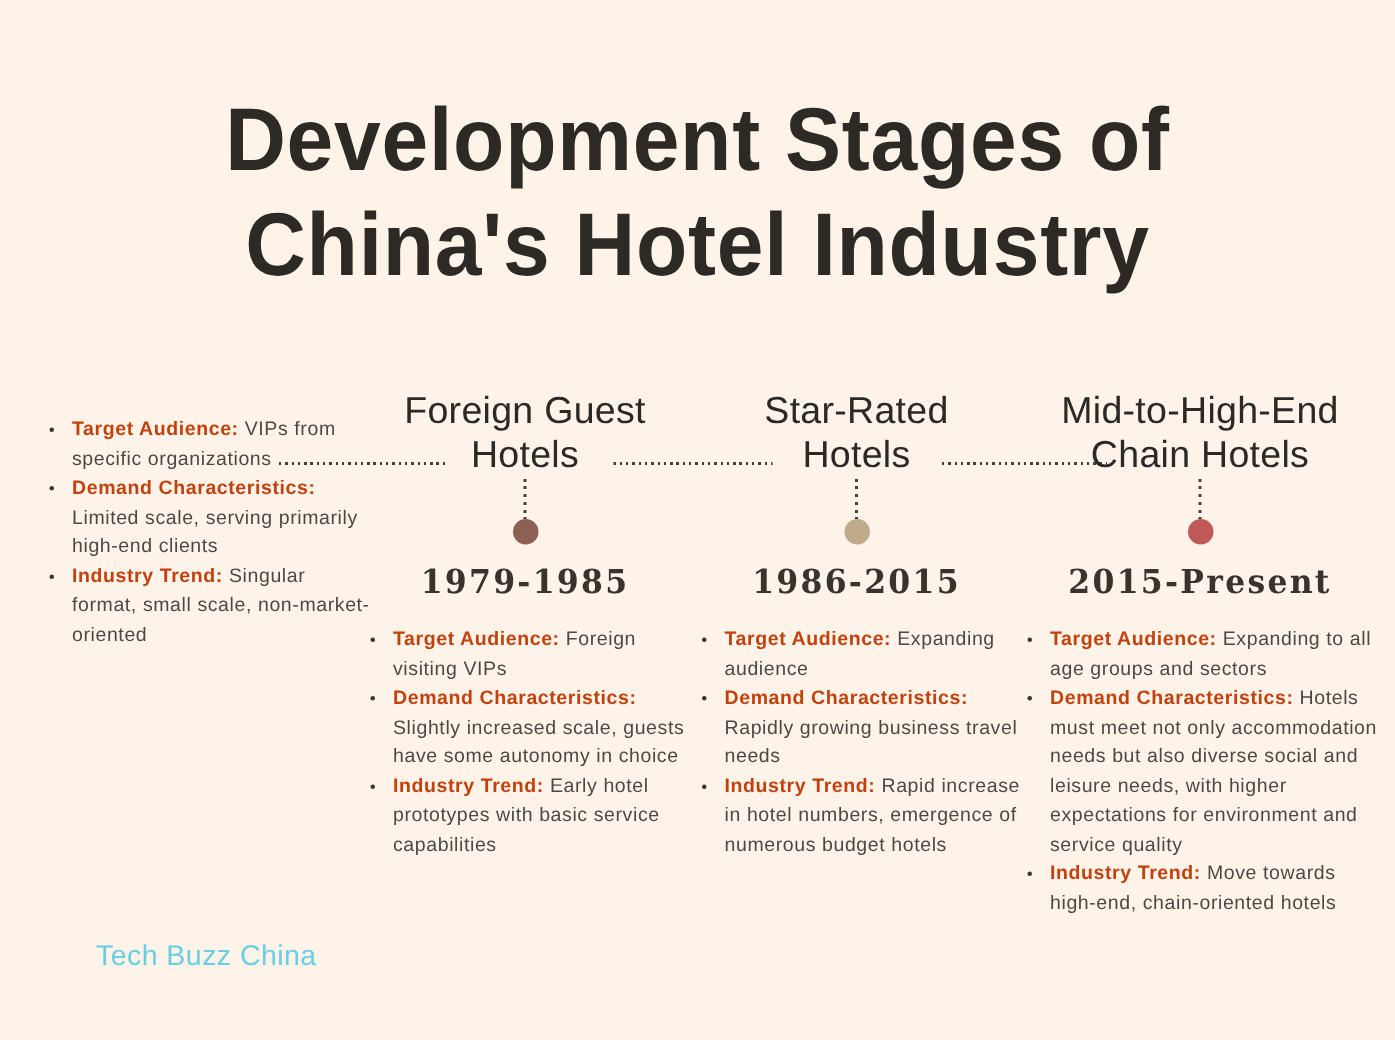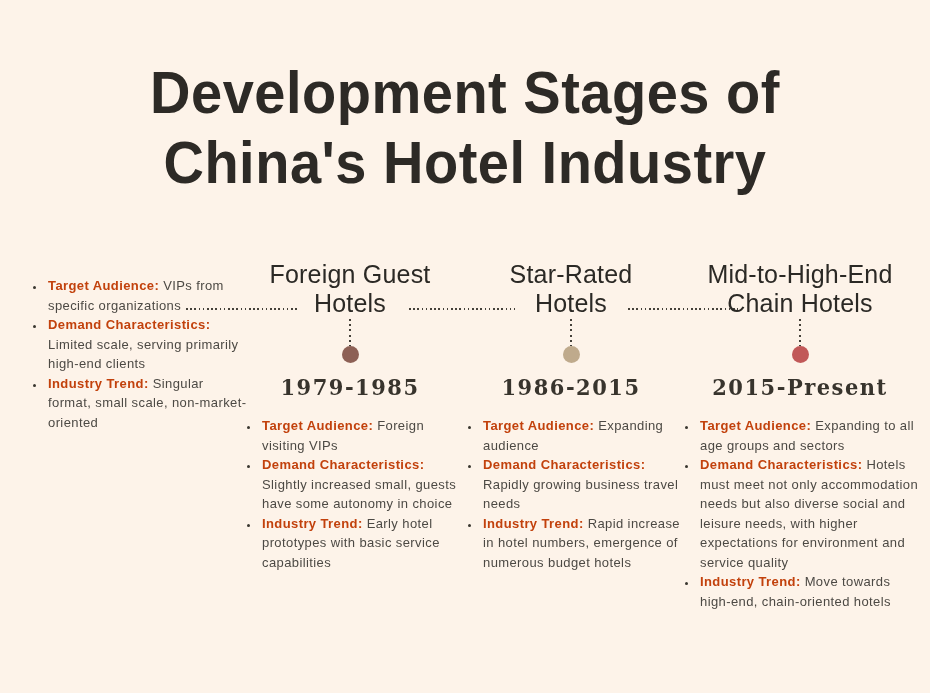--- a/index.html
+++ b/index.html
@@ -123,21 +123,21 @@
       <div class="label">
         <span>Foreign Guest</span>
         <span>Hotels</span>
       </div>
       <div class="vline"></div>
       <div class="dot" style="background-color: rgb(141, 96, 85);"></div>
       <div class="period">1979-1985</div>
     </div>
     <ul class="bullets">
       <li><span class="b">Target Audience:</span> <span>Foreign visiting VIPs</span></li>
-      <li><span class="b">Demand Characteristics:</span> <span>Slightly increased small, guests have some autonomy in choice</span></li>
+      <li><span class="b">Demand Characteristics:</span> <span>Slightly increased scale, guests have some autonomy in choice</span></li>
       <li><span class="b">Industry Trend:</span> <span>Early hotel prototypes with basic service capabilities</span></li>
     </ul>
   </section>
 
   <section class="stage s3">
     <div class="head">
       <div class="label">
         <span>Star-Rated</span>
         <span>Hotels</span>
       </div>
@@ -162,14 +162,15 @@
       <div class="dot" style="background-color: rgb(193, 88, 88);"></div>
       <div class="period">2015-Present</div>
     </div>
     <ul class="bullets">
       <li><span class="b">Target Audience:</span> <span>Expanding to all age groups and sectors</span></li>
       <li><span class="b">Demand Characteristics:</span> <span>Hotels must meet not only accommodation needs but also diverse social and leisure needs, with higher expectations for environment and service quality</span></li>
       <li><span class="b">Industry Trend:</span> <span>Move towards high-end, chain-oriented hotels</span></li>
     </ul>
   </section>
 
+  <div class="watermark" style="color: rgb(105, 206, 225);">Tech Buzz China</div>
 
 </div>
 
 </body></html>

